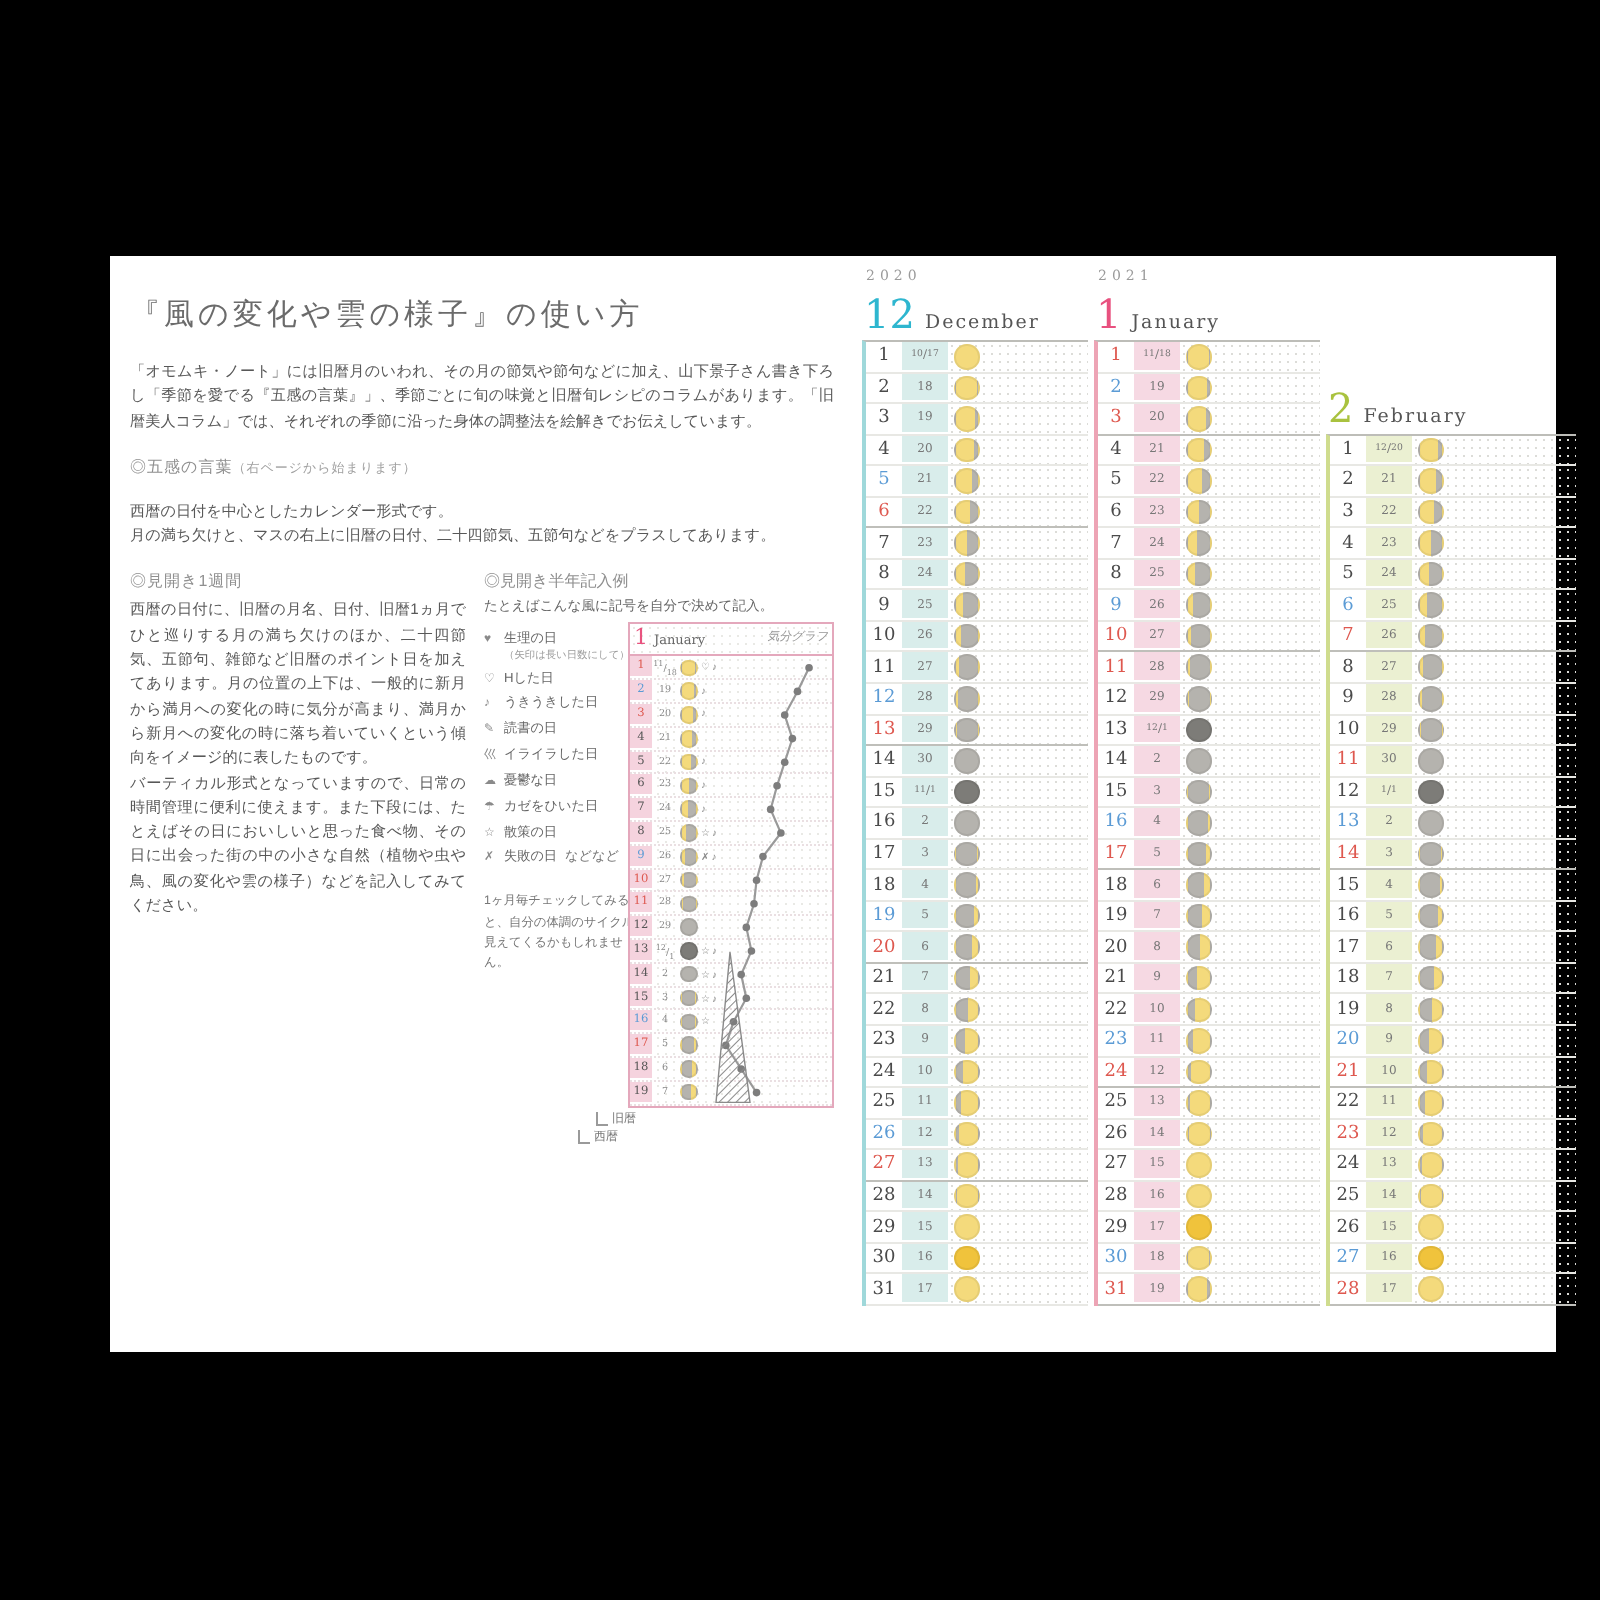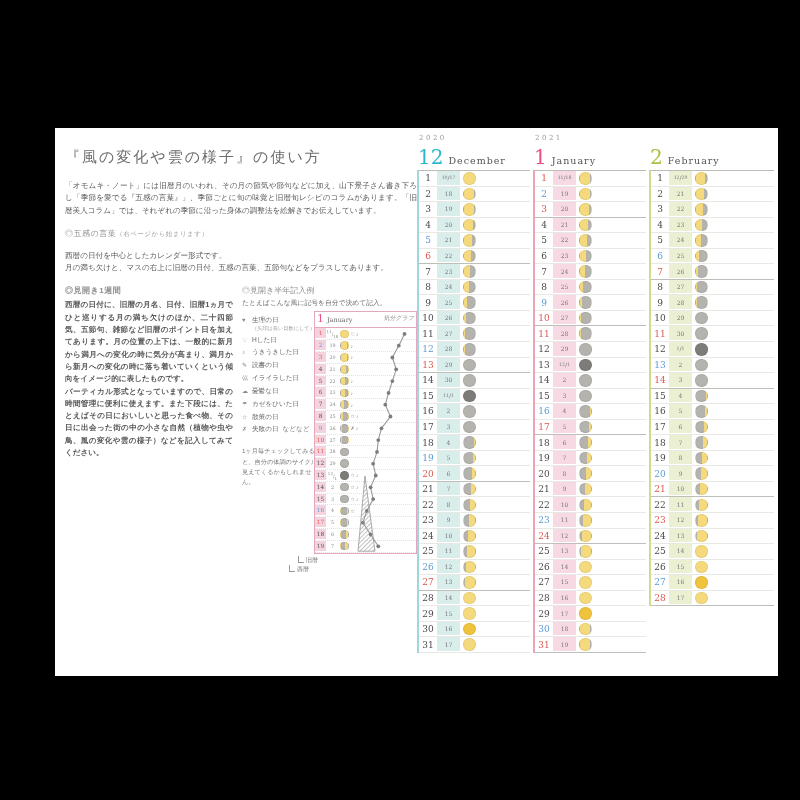--- a/index.html
+++ b/index.html
@@ -9,21 +9,21 @@
 
   
   .left-col{position:absolute;left:10px;top:20px;width:352px;color:#555;}
   .page-title{font-size:15px;letter-spacing:2px;color:#6b6b6b;margin:0 0 13px 0;font-weight:400;}
   .sec{margin-bottom:11px;}
   .sec-h{font-size:8px;color:#8f8f8f;margin-bottom:3px;letter-spacing:0.5px;}
   .sec-h .sub{font-size:6.5px;color:#a0a0a0;}
   .sec-b{font-size:7.6px;line-height:1.62;color:#585858;text-align:justify;white-space:pre-line;}
 
   .two-col{display:flex;gap:9px;}
-  .week-col{width:168px;flex:none;font-weight:bold;}
+  .week-col{width:168px;flex:none;}
   .ex-col{flex:1;position:relative;}
   .ex-head{font-size:8px;color:#8f8f8f;margin-bottom:2px;}
   .ex-sub{font-size:6.8px;color:#666;margin-bottom:6px;}
 
   
   .legend{width:82px;}
   .lg-item{display:flex;align-items:baseline;font-size:6.6px;color:#666;line-height:1.95;}
   .lg-ic{width:10px;flex:none;color:#8a8a8a;font-size:6px;}
   .lg-suffix{margin-left:4px;color:#777;}
   .lg-sub{font-size:5.2px;color:#9c9c9c;margin:-2px 0 2px 10px;line-height:1.2;}
@@ -47,21 +47,21 @@
   .mc-marks{font-size:5px;color:#8a8a8a;margin-left:2px;letter-spacing:1px;white-space:nowrap;}
   .mc-svg{position:absolute;left:0;top:0;pointer-events:none;}
   .mc-callouts{margin-top:2px;}
   .co{font-size:6px;color:#777;line-height:1.5;}
   .co::before{content:"";display:inline-block;width:5px;height:6px;border-left:1px solid #9a9a9a;
               border-bottom:1px solid #9a9a9a;margin-right:2px;vertical-align:top;}
   .co1{margin-left:13px;}
   .co2{margin-left:4px;}
 
   
-  .calendar{position:absolute;left:362px;top:6px;display:flex;}
+  .calendar{position:absolute;left:376px;top:6px;display:flex;align-items:flex-end;}
   .month{width:113px;margin-right:3px;flex:none;}
   .month:nth-child(3){width:125px;margin-right:0;}
   .m-year{height:13px;font-family:"DejaVu Serif",serif;font-size:7px;letter-spacing:2.5px;color:#9a9a9a;padding-left:2px;}
   .m-head{height:23px;display:flex;align-items:baseline;padding-left:1px;}
   .m-num{font-family:"DejaVu Serif",serif;font-size:20px;line-height:1;}
   .m-name{font-family:"DejaVu Serif",serif;font-size:9.5px;color:#555;letter-spacing:1px;margin-left:5px;}
   .m-rows{border-top:1px solid #bdbdb8;}
   .cal-row{display:flex;align-items:center;height:15.55px;box-sizing:border-box;border-bottom:1px solid #e8e8e4;}
   .cal-row.we{border-bottom-color:#bfbfba;}
   .c-day{width:18px;flex:none;text-align:center;font-family:"DejaVu Serif",serif;font-size:9px;color:#4a4a4a;}
@@ -87,21 +87,21 @@
       <div class="sec">
         <div class="sec-b">「オモムキ・ノート」には旧暦月のいわれ、その月の節気や節句などに加え、山下景子さん書き下ろし「季節を愛でる『五感の言葉』」、季節ごとに旬の味覚と旧暦旬レシピのコラムがあります。「旧暦美人コラム」では、それぞれの季節に沿った身体の調整法を絵解きでお伝えしています。</div>
       </div>
 
       <div class="sec">
         <div class="sec-h"><span>◎五感の言葉</span><span class="sub">（右ページから始まります）</span></div>
       </div>
 
       <div class="sec">
         <div class="sec-b">西暦の日付を中心としたカレンダー形式です。
-月の満ち欠けと、マスの右上に旧暦の日付、五感の言葉、五節句などをプラスしてあります。</div>
+月の満ち欠けと、マスの右上に旧暦の日付、二十四節気、五節句などをプラスしてあります。</div>
       </div>
 
       <div class="two-col">
         <div class="week-col sec">
           <div class="sec-h">◎見開き1週間</div>
           <div class="sec-b">西暦の日付に、旧暦の月名、日付、旧暦1ヵ月でひと巡りする月の満ち欠けのほか、二十四節気、五節句、雑節など旧暦のポイント日を加えてあります。月の位置の上下は、一般的に新月から満月への変化の時に気分が高まり、満月から新月への変化の時に落ち着いていくという傾向をイメージ的に表したものです。
 バーティカル形式となっていますので、日常の時間管理に便利に使えます。また下段には、たとえばその日においしいと思った食べ物、その日に出会った街の中の小さな自然（植物や虫や鳥、風の変化や雲の様子）などを記入してみてください。</div>
         </div>
 
         <div class="ex-col">

